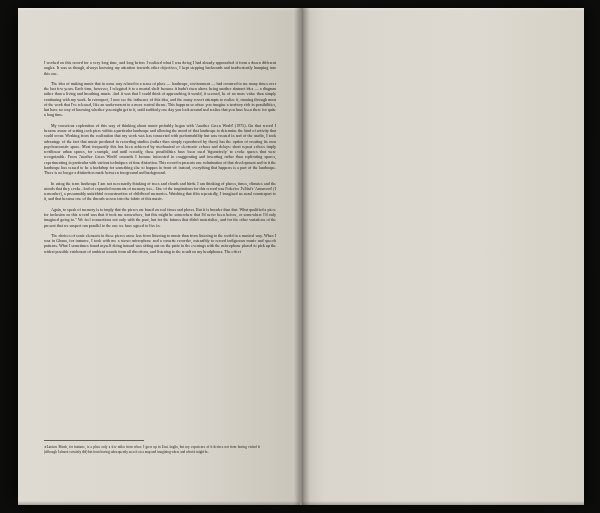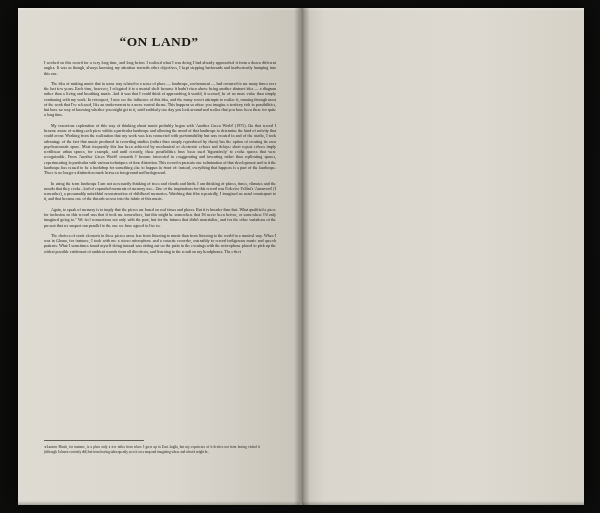--- a/index.html
+++ b/index.html
@@ -142,21 +142,20 @@
 </head>
 <body>
 
 <div id="page">
   <div class="bg-dark"></div>
 
   <div class="booklet">
 
     <div class="page left">
       <div class="edge-top"></div>
-      <div class="title">“ON LAND”</div>
 
       <div class="col left-col">
         <p>I worked on this record for a very long time, and long before I realized what I was doing I had already approached it from a dozen different angles. It was as though, always knowing my attention towards other objectives, I kept stepping backwards and inadvertently bumping into this one.</p>
         <p class="indent">The idea of making music that in some way related to a sense of place — landscape, environment — had occurred to me many times over the last few years. Each time, however, I relegated it to a mental shelf because it hadn't risen above being another abstract idea — a diagram rather than a living and breathing music. And it was that I could think of approaching it would, it seemed, be of no more value than simply continuing with my work. In retrospect, I now see the influence of this idea, and the many covert attempts to realize it, running through most of the work that I've released, like an undercurrent to a more central theme. This happens so often: you imagine a territory rich in possibilities, but have no way of knowing whether you might get to it, until suddenly one day you look around and realize that you have been there for quite a long time.</p>
         <p class="indent">My conscious exploration of this way of thinking about music probably began with 'Another Green World' (1975). On that record I became aware of setting each piece within a particular landscape and allowing the mood of that landscape to determine the kind of activity that could occur. Working from the realization that my work was less connected with performability but was created in and of the studio, I took advantage of the fact that music produced in recording studios (rather than simply reproduced by them) has the option of creating its own psychoacoustic space. Most frequently this has been achieved by mechanical or electronic echoes and delays: short repeat echoes imply rectilinear urban spaces, for example, and until recently, these possibilities have been used 'figuratively' to evoke spaces that were recognizable. From 'Another Green World' onwards I became interested in exaggerating and inventing rather than replicating spaces, experimenting in particular with various techniques of time distortion. This record represents one culmination of that development and in it the landscape has ceased to be a backdrop for something else to happen in front of: instead, everything that happens is a part of the landscape. There is no longer a distinction made between foreground and background.</p>
         <p class="indent">In using the term landscape I am not necessarily thinking of trees and clouds and birds. I am thinking of places, times, climates and the moods that they evoke. And of expanded moments of memory too... One of the inspirations for this record was Federico Fellini's 'Amarcord' (I remember), a presumably unfaithful reconstruction of childhood memories. Watching that film repeatedly, I imagined an aural counterpart to it, and that became one of the threads woven into the fabric of this music.</p>
         <p class="indent">Again, to speak of memory is to imply that the pieces are based on real times and places. But it is broader than that. What qualified a piece for inclusion on this record was that if took me somewhere, but this might be somewhere that I'd never been before, or somewhere I'd only imagined going to." We feel connections not only with the past, but for the futures that didn't materialize, and for the other variations of the present that we suspect run parallel to the one we have agreed to live in.</p>
         <p class="indent">The choices of sonic elements in these pieces arose less from listening to music than from listening to the world in a musical way. When I was in Ghana, for instance, I took with me a stereo microphone and a cassette recorder, ostensibly to record indigenous music and speech patterns. What I sometimes found myself doing instead was sitting out on the patio in the evenings with the microphone placed to pick up the widest possible catchment of ambient sounds from all directions, and listening to the result on my headphones. The effect</p>
       </div>
 

